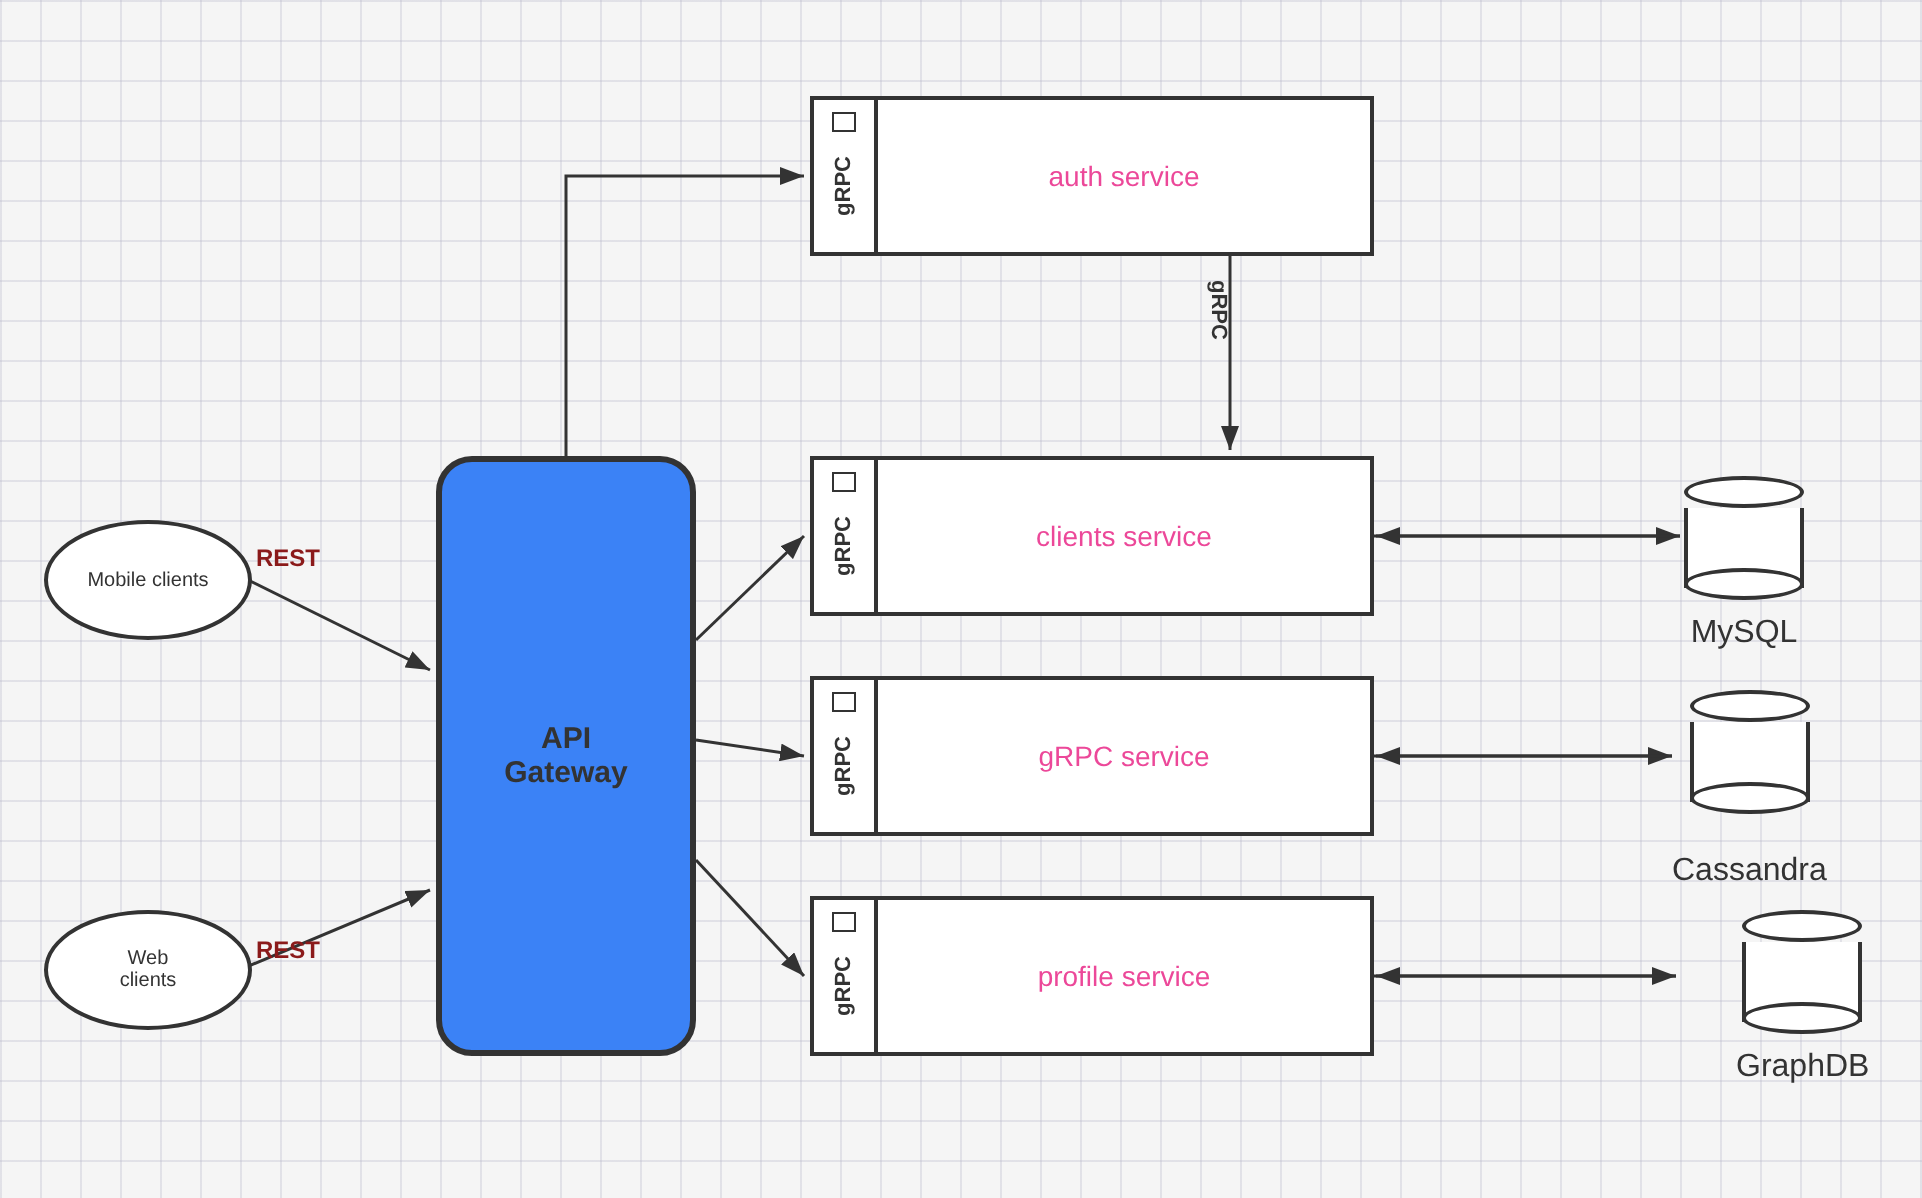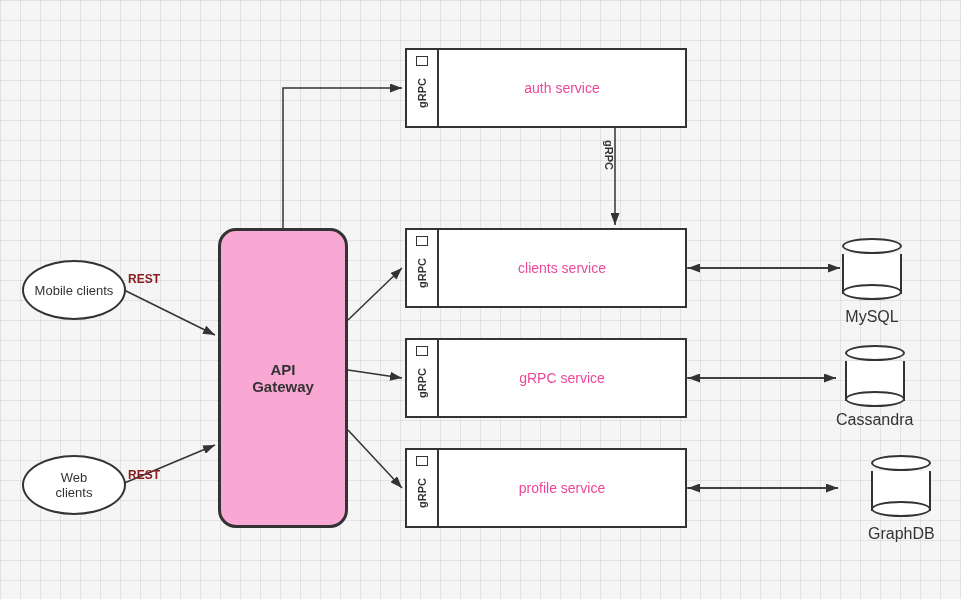--- a/index.html
+++ b/index.html
@@ -23,30 +23,30 @@
     
     .ellipse {
       position: absolute;
       border: 2px solid #333;
       border-radius: 50%;
       background: #fff;
       display: flex;
       align-items: center;
       justify-content: center;
       text-align: center;
-      font-size: 13px;
+      font-size: 10px;
       color: #333;
     }
 
     
     .gateway-box {
       position: absolute;
       border: 3px solid #333;
       border-radius: 18px;
-      background: #f9a8d4;
+      background: #3b82f6;
       display: flex;
       align-items: center;
       justify-content: center;
       text-align: center;
       font-size: 15px;
       font-weight: bold;
       color: #333;
     }
 
     
@@ -266,21 +266,21 @@
       <div class="db-cylinder-bottom-ellipse"></div>
     </div>
     <div class="db-label" style="margin-top:14px;">MySQL</div>
   </div>
 
   <div class="db-cylinder" style="left:836px; top:345px;">
     <div class="db-cylinder-top"></div>
     <div class="db-cylinder-body" style="height:40px; width:60px; position:relative;">
       <div class="db-cylinder-bottom-ellipse"></div>
     </div>
-    <div class="db-label" style="margin-top:10px;">Cassandra</div>
+    <div class="db-label" style="margin-top:26px;">Cassandra</div>
   </div>
 
   <div class="db-cylinder" style="left:840px; top:455px;padding-left:28px;">
     <div class="db-cylinder-top"></div>
     <div class="db-cylinder-body" style="height:40px; width:60px; position:relative;">
       <div class="db-cylinder-bottom-ellipse"></div>
     </div>
     <div class="db-label" style="margin-top:14px;">GraphDB</div>
   </div>
 

